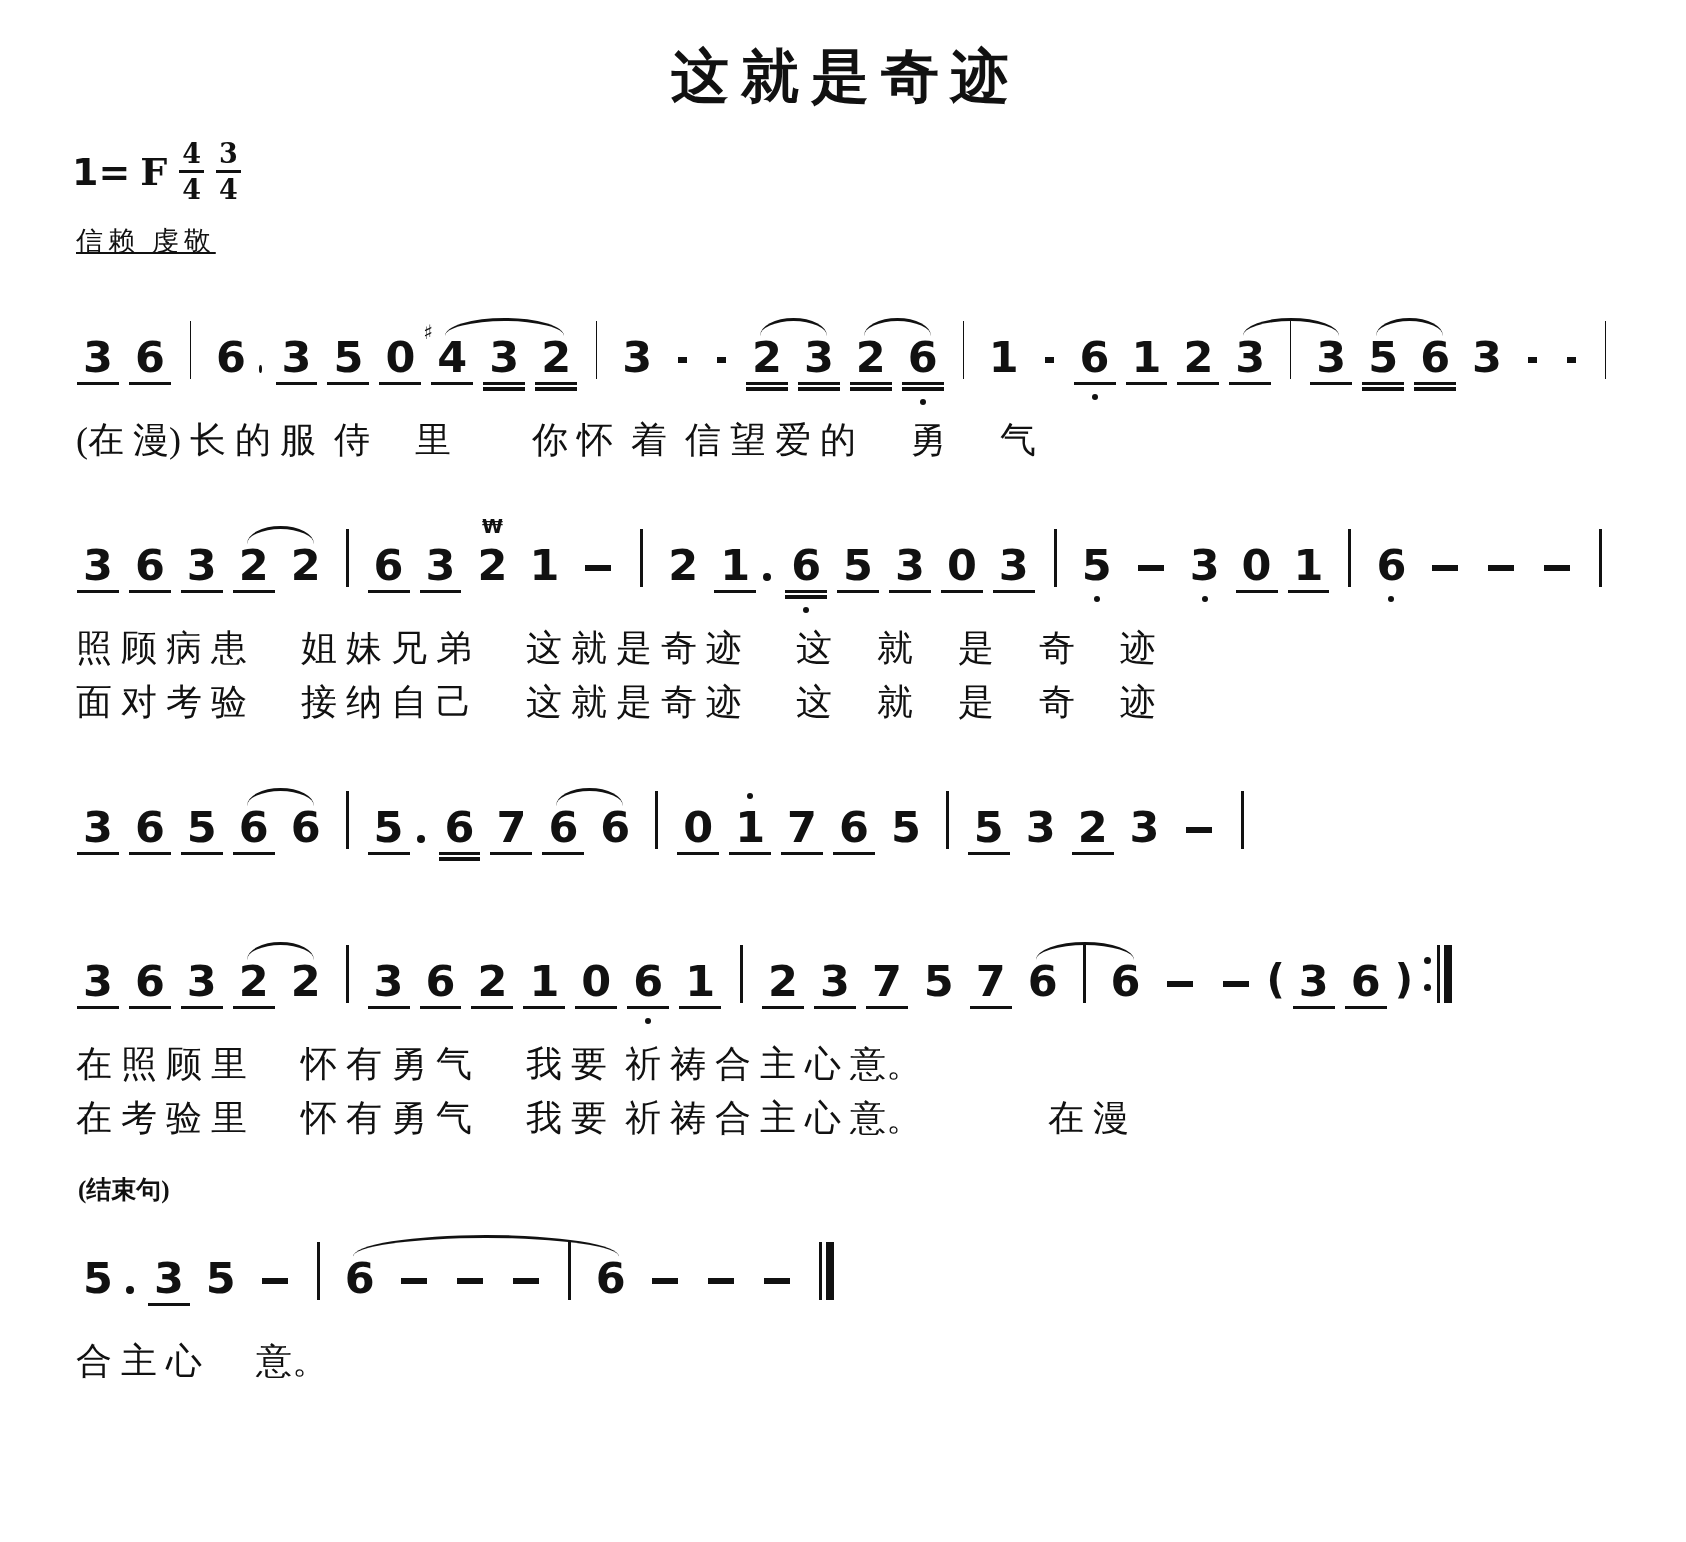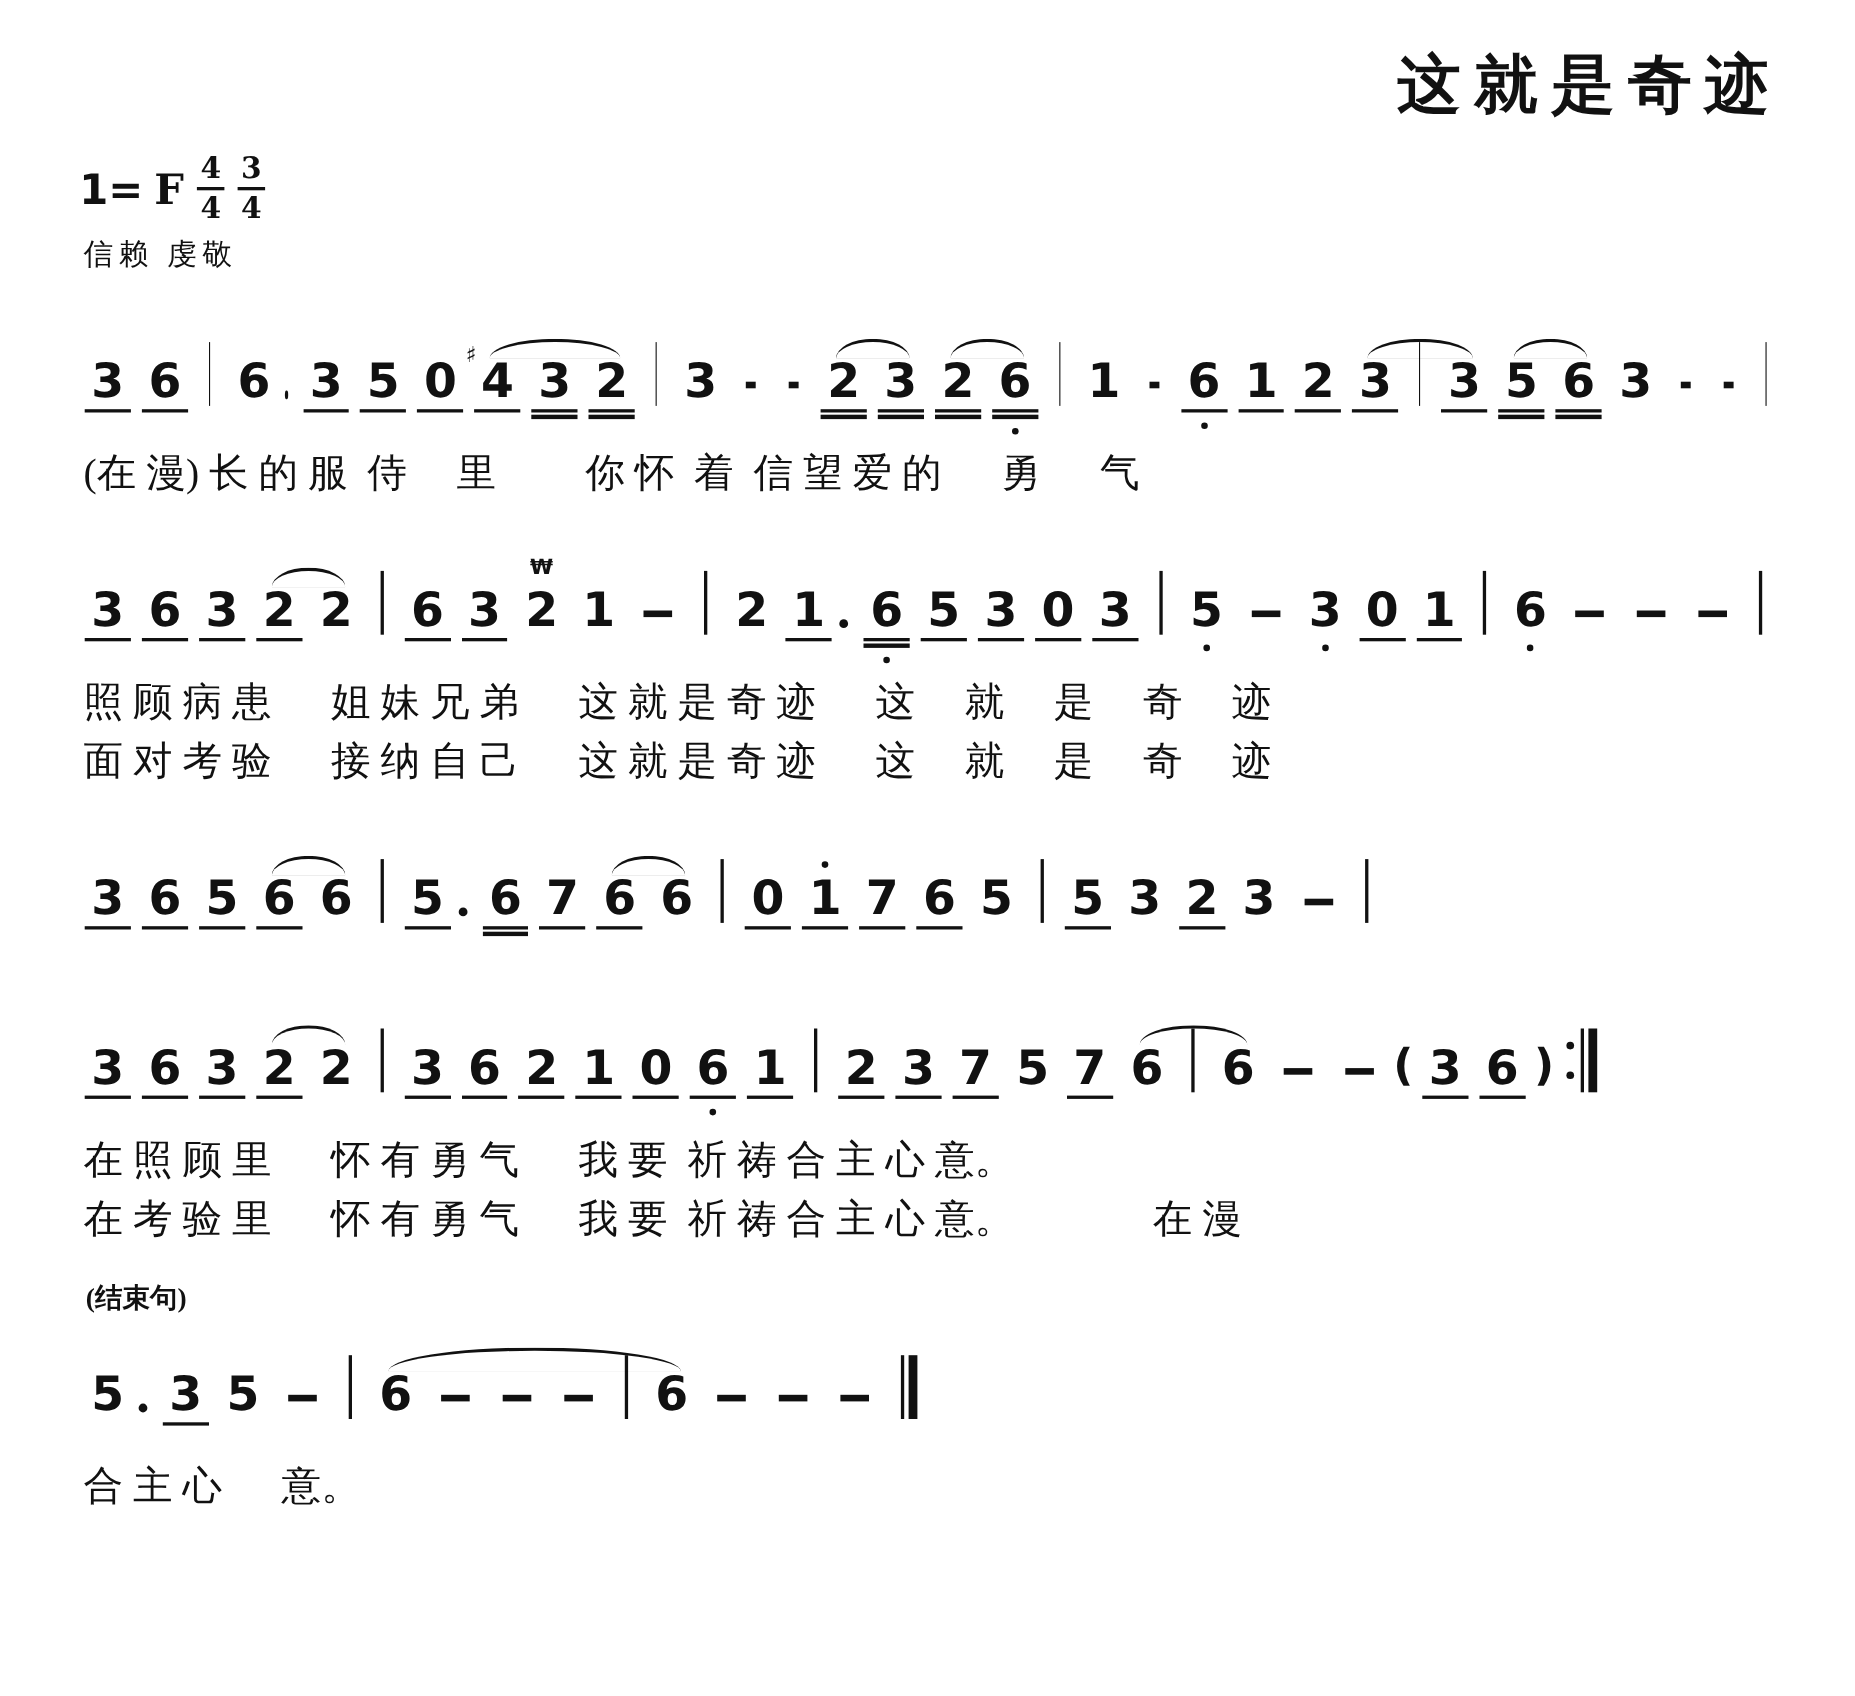--- a/index.html
+++ b/index.html
@@ -1,29 +1,29 @@
 <!DOCTYPE html>
 <html><head>
 <meta charset="utf-8">
 <style>
   html,body{margin:0;padding:0;background:#ffffff;color:#111;}
   body{width:1686px;height:1542px;overflow:hidden;font-family:"Liberation Serif",serif;}
   .sheet{padding:26px 66px 0 72px;}
-  .title{text-align:right;font-size:58px;font-weight:bold;letter-spacing:12px;
+  .title{text-align:center;font-size:58px;font-weight:bold;letter-spacing:12px;
          margin:12px 0 24px 0;font-family:"DejaVu Serif",serif;}
   .header-row{display:flex;justify-content:space-between;align-items:flex-start;}
   .key-block{display:flex;align-items:center;font-weight:bold;}
   .key-prefix{font-size:38px;font-family:"DejaVu Sans",sans-serif;}
   .key-letter{font-size:38px;font-family:"DejaVu Serif",serif;margin-left:10px;}
   .frac{display:inline-flex;flex-direction:column;align-items:center;line-height:1;
         font-size:27px;font-weight:bold;font-family:"DejaVu Serif",serif;margin-left:12px;}
   .frac .ftop{border-bottom:3px solid #111;padding:0 3px 3px;}
   .frac .fbot{padding-top:3px;}
   .credits{text-align:right;font-size:29px;line-height:1.8;}
-  .mood{font-size:27px;margin:10px 0 0 4px;letter-spacing:5px;}
+  .mood{font-size:27px;margin:20px 0 0 4px;letter-spacing:5px;text-decoration:underline;}
   .system{margin-top:30px;}
   .notes-row{position:relative;display:flex;align-items:flex-end;padding:32px 0 34px 0;}
   .tok{position:relative;display:block;}
   .num{font-family:"DejaVu Sans",sans-serif;font-weight:bold;font-size:43px;line-height:1;margin:0 11px;}
   .bar{width:3px;height:58px;background:#111;margin:0 14px;}
   .dash{width:26px;height:6px;background:#111;margin:0 15px 16px 15px;}
   .dotTok{width:8px;height:8px;border-radius:50%;background:#111;margin:0 9px 6px 2px;}
   .paren{font-size:40px;line-height:1.1;margin:0 3px 2px;font-family:"DejaVu Sans",sans-serif;font-weight:bold;}
   .ul{position:absolute;left:-6px;right:-6px;height:3.5px;background:#111;}
   .odot{position:absolute;width:6px;height:6px;border-radius:50%;background:#111;left:50%;transform:translateX(-50%);}

